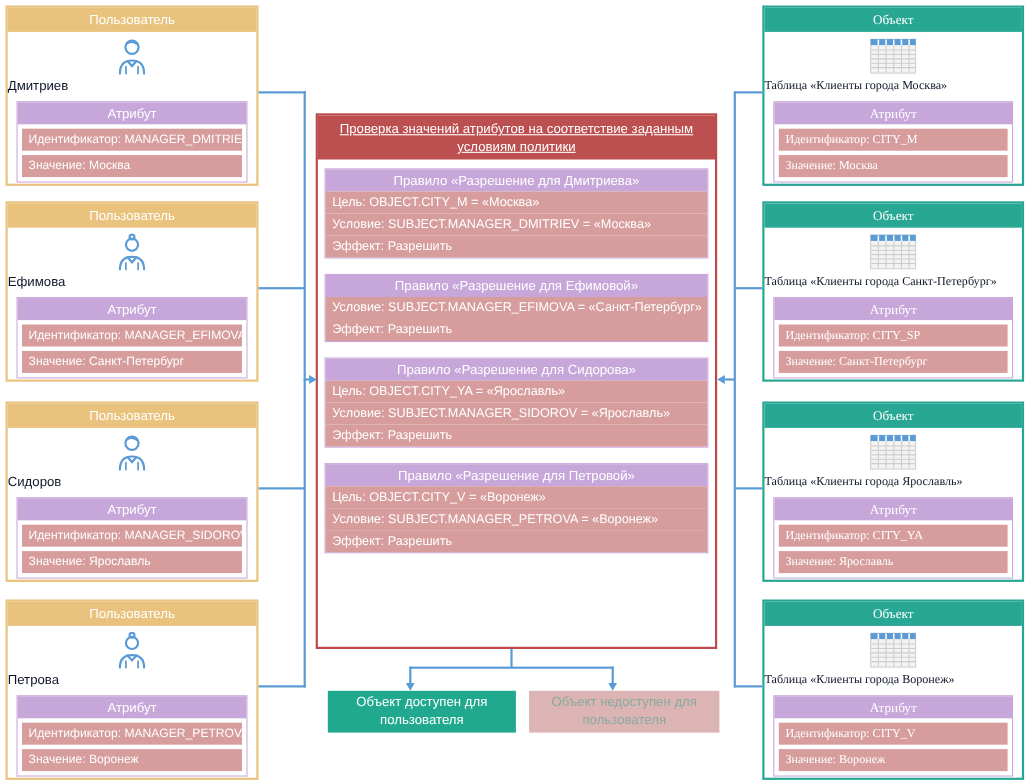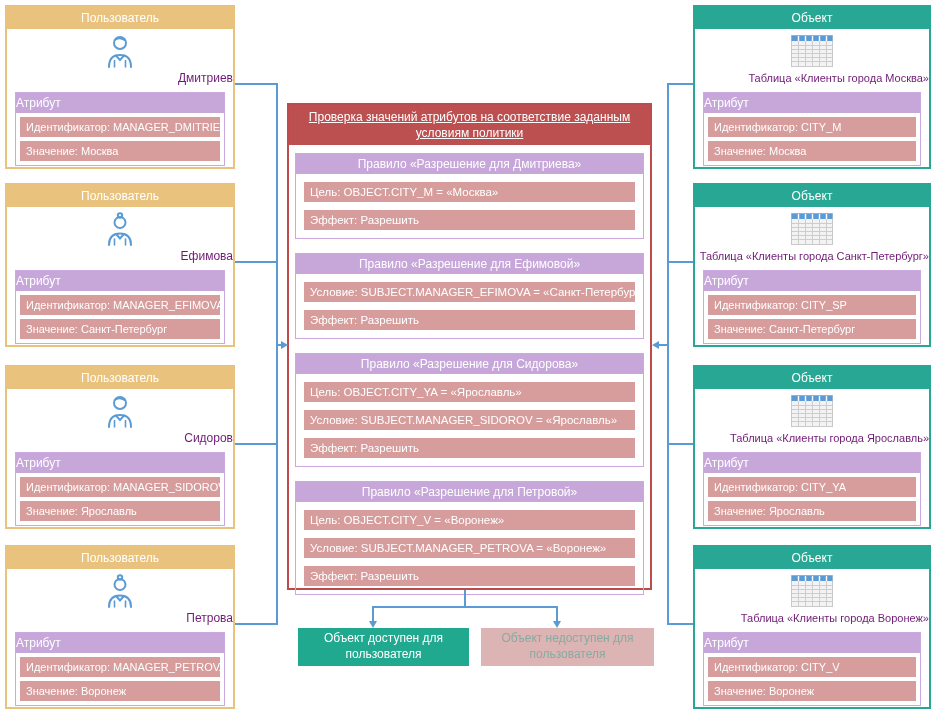--- a/index.html
+++ b/index.html
@@ -3,41 +3,41 @@
 <meta charset="utf-8">
 <style>
   html,body{margin:0;padding:0;background:#fff;}
   #canvas{position:relative;width:933px;height:711px;background:#fff;
           font-family:"Liberation Sans","DejaVu Sans",sans-serif;overflow:hidden;}
   
   .card{position:absolute;width:230px;height:164px;border:2px solid #E9C37E;
         background:#fff;box-sizing:border-box;}
   .card .hdr{height:22px;line-height:22px;background:#E9C37E;color:#fff;
         text-align:center;font-size:12px;}
-  .obj-card{border-color:#28A794;width:238px;}
+  .obj-card{border-color:#28A794;width:238px;font-family:Liberation Serif, serif;}
   .obj-card .hdr{background:#28A794;}
   .icon-row{height:38px;display:flex;align-items:center;justify-content:center;margin-top:3px;}
-  .name{text-align:right;font-size:12px;color:#701a75;height:17px;line-height:17px;}
+  .name{text-align:left;font-size:12px;color:#0f172a;height:17px;line-height:17px;}
   .obj-label{font-size:11px;white-space:nowrap;overflow:visible;}
   .attr{margin:5px 8px 0;border:1px solid #CBA9DE;background:#fff;}
-  .attr .ahdr{height:20px;line-height:20px;background:#C7A6DA;
+  .attr .ahdr{height:20px;line-height:20px;text-align:center;background:#C7A6DA;
         color:#fff;font-size:12px;}
   .attr .arow{margin:4px;height:20px;line-height:20px;background:#D79C9C;color:#fff;
         font-size:11px;padding-left:6px;white-space:nowrap;overflow:hidden;}
   
   .policy{position:absolute;left:287px;top:103px;width:365px;height:487px;
         border:2px solid #BE4B4B;background:#fff;box-sizing:border-box;}
   .policy .phdr{background:#BC4F4F;color:#fff;text-align:center;font-size:12px;
         line-height:1.35;padding:4px 16px;text-decoration:underline;}
   .policy .pbody{padding:8px 6px;}
   .rule{border:1px solid #CBA9DE;margin-bottom:14px;}
   .rule:last-child{margin-bottom:0;}
   .rule .rhdr{height:20px;line-height:20px;background:#C7A6DA;color:#fff;
         text-align:center;font-size:12px;}
-  .rule .rrow{margin:8px;height:20px;line-height:20px;background:#D79C9C;color:#fff;
+  .rule .rrow{margin:0;height:20px;line-height:20px;background:#D79C9C;color:#fff;
         font-size:11.5px;padding-left:6px;white-space:nowrap;overflow:hidden;}
   
   .result{position:absolute;top:628px;height:38px;display:flex;align-items:center;
         justify-content:center;text-align:center;font-size:12px;line-height:1.3;margin-left:11px;}
   #allow{left:287px;width:171px;background:#21A98F;color:#fff;}
   #deny{left:470px;width:173px;background:#DDB4B4;color:#86ABA1;}
   
   .h-line,.v-line{position:absolute;background:#5B9BD5;}
   .h-line{height:2px;} .v-line{width:2px;}
   .arr-r{position:absolute;width:0;height:0;border-left:7px solid #5B9BD5;
@@ -203,20 +203,21 @@
       <div class="arow">Значение: Воронеж</div>
     </div>
   </div>
 
   <div class="policy">
     <div class="phdr">Проверка значений атрибутов на соответствие заданным условиям политики</div>
     <div class="pbody">
       <div class="rule">
         <div class="rhdr">Правило «Разрешение для Дмитриева»</div>
         <div class="rrow">Цель: OBJECT.CITY_M = «Москва»</div>
+        <div class="rrow">Условие: SUBJECT.MANAGER_DMITRIEV = «Москва»</div>
         <div class="rrow">Эффект: Разрешить</div>
       </div>
       <div class="rule">
         <div class="rhdr">Правило «Разрешение для Ефимовой»</div>
         <div class="rrow">Условие: SUBJECT.MANAGER_EFIMOVA = «Санкт-Петербург»</div>
         <div class="rrow">Эффект: Разрешить</div>
       </div>
       <div class="rule">
         <div class="rhdr">Правило «Разрешение для Сидорова»</div>
         <div class="rrow">Цель: OBJECT.CITY_YA = «Ярославль»</div>

